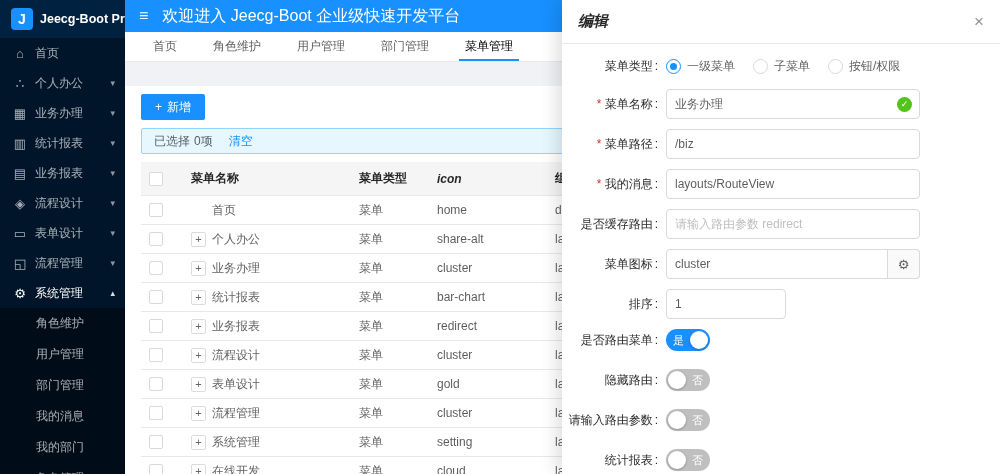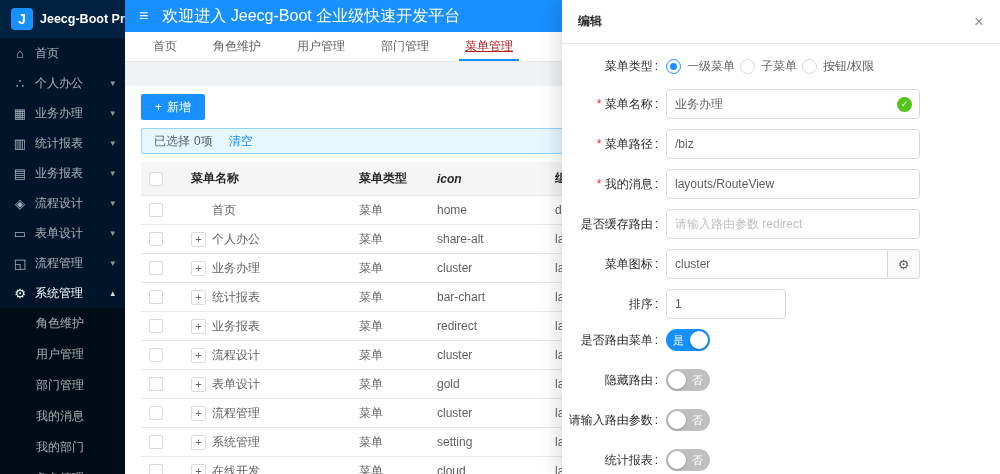--- a/index.html
+++ b/index.html
@@ -20,21 +20,21 @@
   .submenu .menu-item { padding-left:36px; height:31px; }
 
   
   .header { position:absolute; left:125px; right:0; top:0; height:32px; background:#1890ff; display:flex; align-items:center; gap:14px; padding:0 14px; color:#fff; z-index:5; }
   .collapse-icon { font-size:16px; cursor:pointer; line-height:1; }
   .welcome { font-size:16px; white-space:nowrap; }
 
   
   .tabbar { position:absolute; left:125px; right:0; top:32px; height:30px; background:#fff; border-bottom:1px solid #e8e8e8; display:flex; align-items:stretch; padding-left:10px; z-index:4; }
   .tab { padding:0 18px; display:flex; align-items:center; cursor:pointer; color:rgba(0,0,0,0.65); position:relative; white-space:nowrap; }
-  .tab.active { color:#b91c1c;text-decoration:underline; }
+  .tab.active { color:#000000; }
   .tab.active::after { content:""; position:absolute; left:12px; right:12px; bottom:0; height:2px; background:#1890ff; }
 
   
   .content { position:absolute; left:125px; right:0; top:62px; bottom:0; background:#f0f2f5; z-index:1; }
   .panel { position:absolute; left:0; right:0; top:24px; bottom:0; background:#fff; padding:8px 16px 0; overflow:hidden; }
   .btn-add { height:26px; background:#1890ff; color:#fff; border:none; border-radius:2px; padding:0 14px; font-size:12px; display:inline-flex; align-items:center; gap:5px; cursor:pointer; font-family:inherit; }
   .sel-bar { margin-top:8px; height:26px; background:#e6f7ff; border:1px solid #91d5ff; border-radius:2px; display:flex; align-items:center; padding:0 12px; }
   .sel-count { margin-left:4px; }
   .sel-clear { color:#1890ff; margin-left:16px; cursor:pointer; }
 
@@ -46,39 +46,39 @@
   .col-type { width:78px; }
   .col-icon { width:118px;font-style:italic; }
   .checkbox { display:inline-block; width:14px; height:14px; border:1px solid #d9d9d9; border-radius:2px; background:#fff; vertical-align:middle; cursor:pointer; }
   .name-cell { display:flex; align-items:center; }
   .expand { display:inline-flex; width:15px; height:15px; border:1px solid #dcdcdc; border-radius:2px; align-items:center; justify-content:center; font-size:11px; color:#666; background:#fff; margin-right:6px; cursor:pointer; line-height:1; flex-shrink:0; }
   .expand.hidden { visibility:hidden; }
 
   
   .drawer { position:absolute; right:0; top:0; width:438px; height:100%; background:#fff; z-index:30; box-shadow:-6px 0 16px rgba(0,0,0,0.12); }
   .drawer-header { height:44px; display:flex; align-items:center; padding:0 16px; border-bottom:1px solid #e8e8e8; }
-  .drawer-title { font-size:12px; color:rgba(0,0,0,0.85); font-weight:bold; }
+  .drawer-title { font-size:15px; color:rgba(0,0,0,0.85); font-weight:bold;font-style:italic; }
   .drawer-close { margin-left:auto; font-size:17px; color:rgba(0,0,0,0.45); cursor:pointer; line-height:1; }
   .drawer-body { padding-top:14px; }
   .form-row { display:flex; align-items:center; margin-bottom:10px; }
   .form-row.radio-row { margin-bottom:14px; }
   .form-row.switch-row { margin-bottom:18px; }
   .form-label { width:104px; flex-shrink:0; text-align:right; color:rgba(0,0,0,0.85); white-space:nowrap; }
   .form-label::after { content:":"; margin:0 8px 0 2px; }
   .form-label.required::before { content:"* "; color:#f5222d; }
   .form-ctrl { width:254px; position:relative; display:flex; align-items:center; }
   .input { width:100%; height:30px; border:1px solid #d9d9d9; border-radius:4px; padding:0 8px; font-size:12px; color:rgba(0,0,0,0.65); background:#fff; outline:none; font-family:inherit; }
   .input::placeholder { color:#bfbfbf; }
   .input.with-badge { padding-right:28px; }
   .check-badge { position:absolute; right:8px; width:15px; height:15px; border-radius:50%; background:#52c41a; color:#fff; font-size:9px; display:flex; align-items:center; justify-content:center; }
   .input-group { display:flex; width:100%; }
   .input-group .input { border-radius:4px 0 0 4px; }
   .addon { width:32px; height:30px; border:1px solid #d9d9d9; border-left:none; border-radius:0 4px 4px 0; background:#fafafa; display:flex; align-items:center; justify-content:center; color:rgba(0,0,0,0.65); cursor:pointer; font-size:13px; flex-shrink:0; }
   .input.small { width:120px; }
-  .radio-group { display:flex; gap:5px; align-items:center; }
+  .radio-group { display:flex; gap:18px; align-items:center; }
   .radio-opt { display:flex; align-items:center; gap:6px; cursor:pointer; color:rgba(0,0,0,0.65); white-space:nowrap; }
   .radio { width:15px; height:15px; border:1px solid #d9d9d9; border-radius:50%; position:relative; background:#fff; flex-shrink:0; }
   .radio.checked { border-color:#1890ff; }
   .radio.checked::after { content:""; position:absolute; left:3px; top:3px; width:7px; height:7px; border-radius:50%; background:#1890ff; }
   .switch { position:relative; width:44px; height:22px; border-radius:11px; cursor:pointer; flex-shrink:0; }
   .switch.on { background:#1890ff; }
   .switch.off { background:rgba(0,0,0,0.25); }
   .switch .knob { position:absolute; top:2px; width:18px; height:18px; border-radius:50%; background:#fff; box-shadow:0 1px 3px rgba(0,0,0,0.25); }
   .switch.on .knob { right:2px; }
   .switch.off .knob { left:2px; }

